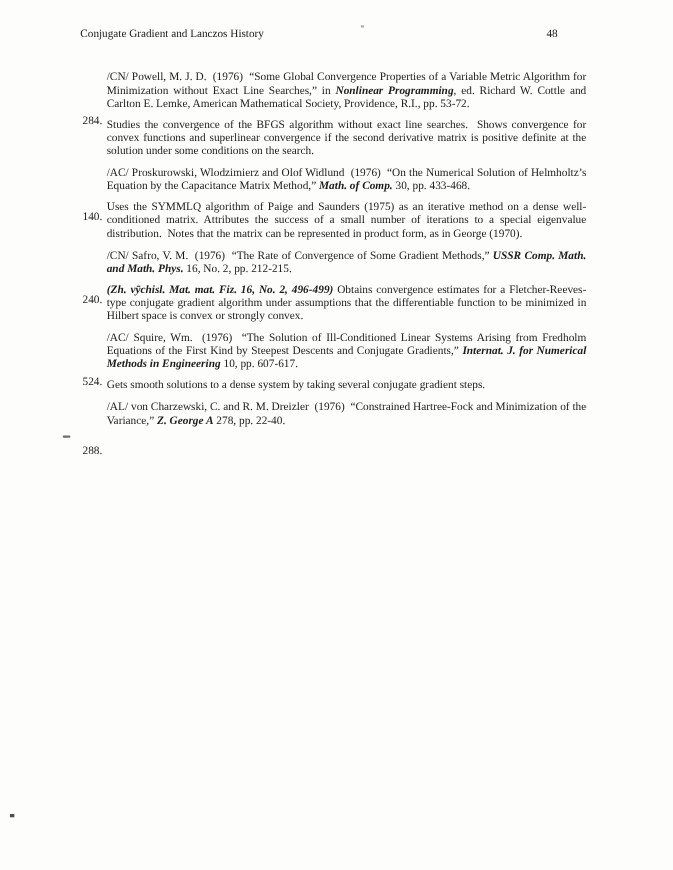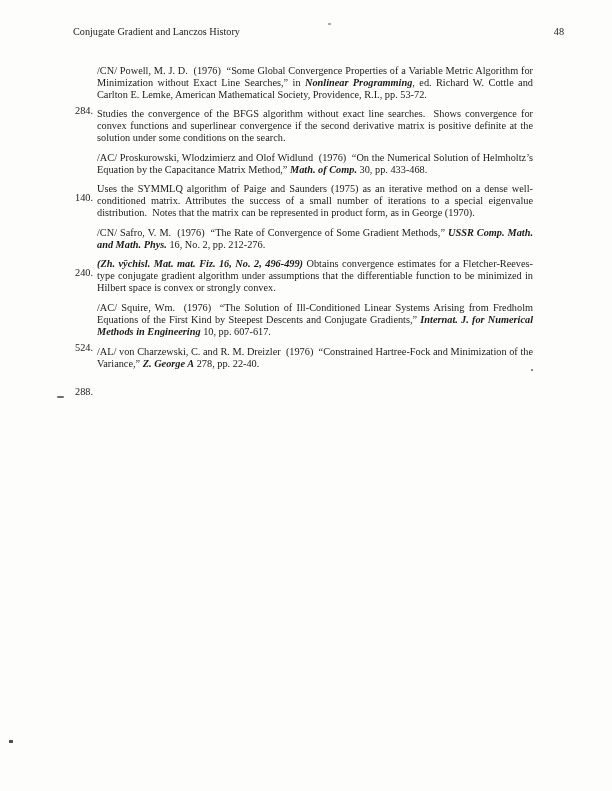--- a/index.html
+++ b/index.html
@@ -13,21 +13,21 @@
     height: 791px;
     background: #fdfdfc;
     overflow: hidden;
     font-family: "Liberation Serif", "DejaVu Serif", serif;
     color: #1b1b1b;
   }
   .running-header {
     position: absolute;
     top: 26px;
     left: 73px;
-    width: 491px;
+    width: 434px;
     display: flex;
     justify-content: space-between;
     font-size: 10.2px;
     line-height: 12px;
     color: #202020;
   }
   .bib-list {
     position: absolute;
     top: 65px;
     left: 75px;
@@ -90,26 +90,27 @@
         <div class="citation"><span>/CN/ Powell, M. J. D.&nbsp; (1976)&nbsp; “Some Global Convergence Properties of a Variable Metric Algorithm for Minimization without Exact Line Searches,” in </span><i>Nonlinear Programming</i><span>, ed. Richard W. Cottle and Carlton E. Lemke, American Mathematical Society, Providence, R.I., pp. 53-72.</span></div>
         <div class="note"><span>Studies the convergence of the BFGS algorithm without exact line searches.&nbsp; Shows convergence for convex functions and superlinear convergence if the second derivative matrix is positive definite at the solution under some conditions on the search.</span></div>
       </div>
       <div class="entry">
         <span class="entry-num">140.</span>
         <div class="citation"><span>/AC/ Proskurowski, Wlodzimierz and Olof Widlund&nbsp; (1976)&nbsp; “On the Numerical Solution of Helmholtz’s Equation by the Capacitance Matrix Method,” </span><i>Math. of Comp.</i><span> 30, pp. 433-468.</span></div>
         <div class="note"><span>Uses the SYMMLQ algorithm of Paige and Saunders (1975) as an iterative method on a dense well-conditioned matrix. Attributes the success of a small number of iterations to a special eigenvalue distribution.&nbsp; Notes that the matrix can be represented in product form, as in George (1970).</span></div>
       </div>
       <div class="entry">
         <span class="entry-num">240.</span>
-        <div class="citation"><span>/CN/ Safro, V. M.&nbsp; (1976)&nbsp; “The Rate of Convergence of Some Gradient Methods,” </span><i>USSR Comp. Math. and Math. Phys.</i><span> 16, No. 2, pp. 212-276.</span></div>
+        <div class="citation"><span>/CN/ Safro, V. M.&nbsp; (1976)&nbsp; “The Rate of Convergence of Some Gradient Methods,” </span><i>USSR Comp. Math. and Math. Phys.</i><span> 16, No. 2, pp. 212-215.</span></div>
         <div class="note"><i>(Zh. vȳchisl. Mat. mat. Fiz. 16, No. 2, 496-499)</i><span> Obtains convergence estimates for a Fletcher-Reeves-type conjugate gradient algorithm under assumptions that the differentiable function to be minimized in Hilbert space is convex or strongly convex.</span></div>
       </div>
       <div class="entry">
         <span class="entry-num">524.</span>
         <div class="citation"><span>/AC/ Squire, Wm.&nbsp; (1976)&nbsp; “The Solution of Ill-Conditioned Linear Systems Arising from Fredholm Equations of the First Kind by Steepest Descents and Conjugate Gradients,” </span><i>Internat. J. for Numerical Methods in Engineering</i><span> 10, pp. 607-617.</span></div>
+        <div class="note"><span>Gets smooth solutions to a dense system by taking several conjugate gradient steps.</span></div>
       </div>
       <div class="entry">
         <span class="entry-num">288.</span>
         <div class="citation"><span>/AL/ von Charzewski, C. and R. M. Dreizler&nbsp; (1976)&nbsp; “Constrained Hartree-Fock and Minimization of the Variance,” </span><i>Z. George A</i><span> 278, pp. 22-40.</span></div>
       </div>
     </div>
 
   <div class="pencil-dash"></div>
   <div class="speck speck-top"></div>
   <div class="speck speck-right"></div>

